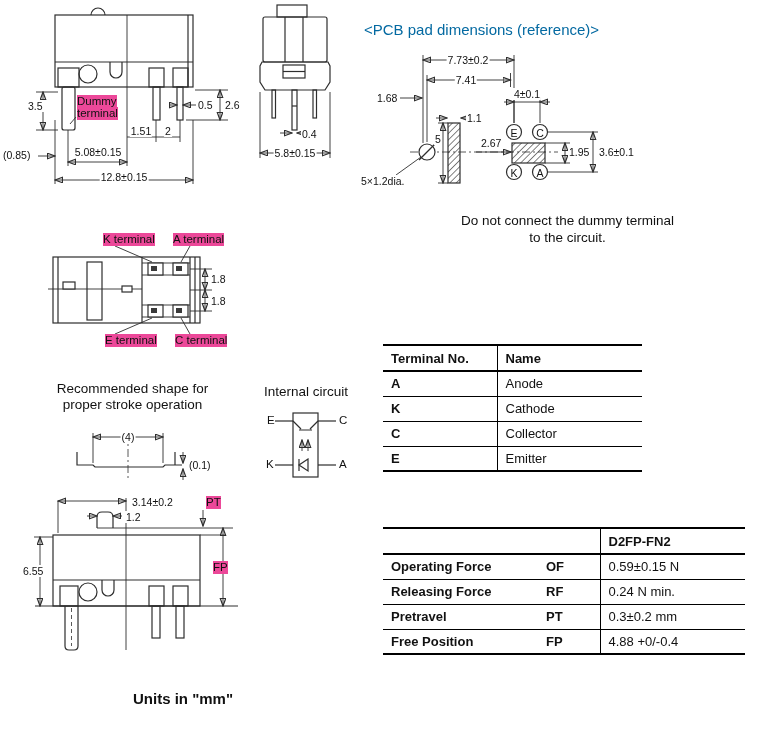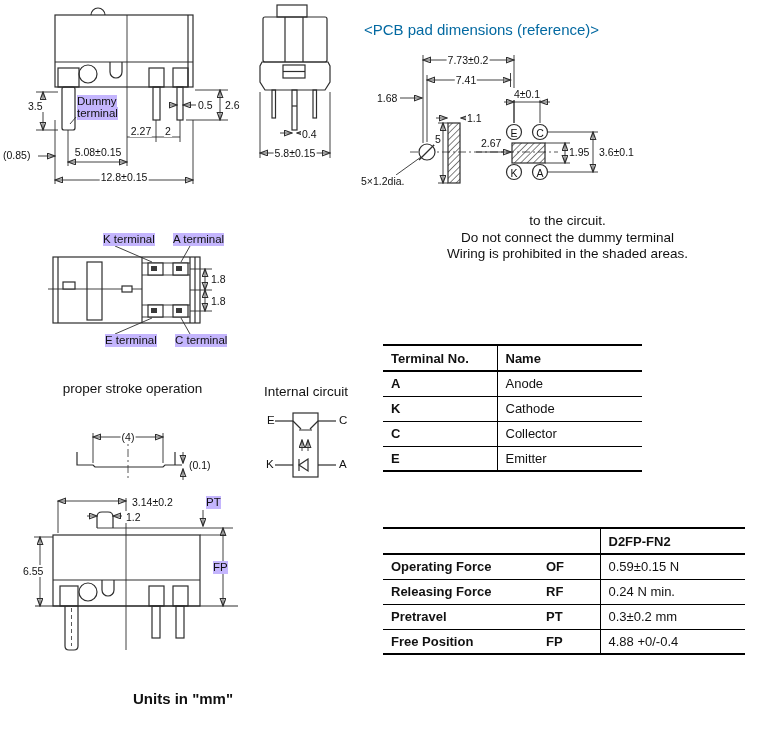--- a/index.html
+++ b/index.html
@@ -10,21 +10,21 @@
   svg line,svg path,svg rect,svg circle,svg polyline{stroke:#2e2e2e;fill:none;stroke-width:1.2}
   svg .thin{stroke-width:0.9}
   svg .cl{stroke-width:0.8;stroke-dasharray:8 3 2 3}
   svg .dash{stroke-width:0.8;stroke-dasharray:4 3}
   svg .hatch{fill:url(#hp)}
   svg .wfill{fill:#fff}
   svg .dkfill{fill:#3a3a3a;stroke:none}
   .dim{position:absolute;font-size:10.5px;line-height:12px;white-space:nowrap;
        background:#fff;padding:0 1px;color:#111}
   .ctr{transform:translateX(-50%)}
-  .cap{position:absolute;font-size:11.5px;line-height:12.5px;white-space:nowrap;color:#111;background:#c4b5fd}
+  .cap{position:absolute;font-size:11.5px;line-height:12.5px;white-space:nowrap;color:#111;background:#ec4899}
   .sect{position:absolute;font-size:13.5px;line-height:16px;color:#111;text-align:center}
   .pcb-title{position:absolute;font-size:15px;color:#0369a1;white-space:nowrap}
   .notes{position:absolute;font-size:13.5px;line-height:16.5px;color:#111;text-align:center}
   .units{position:absolute;font-size:15px;font-weight:bold;color:#111;white-space:nowrap}
   table{position:absolute;border-collapse:collapse;table-layout:fixed}
   td,th{font-size:13px;color:#111;padding:2px 8px;vertical-align:middle;text-align:left;overflow:hidden}
   .ttab{border-top:2.5px solid #000;border-bottom:2.5px solid #000}
   .ttab tr{height:25px}
   .ttab thead tr{height:26px;border-bottom:2px solid #000}
   .ttab tbody tr{border-bottom:1.4px solid #000}
@@ -84,21 +84,21 @@
       <line class="thin" x1="38" y1="156" x2="55" y2="156" marker-end="url(#ae)"></line>
       <line class="thin" x1="55" y1="120" x2="55" y2="184"></line>
       <line class="thin" x1="193" y1="120" x2="193" y2="184"></line>
       <line class="thin" x1="55" y1="180" x2="193" y2="180" marker-start="url(#as)" marker-end="url(#ae)"></line>
     </svg>
     <span class="dim" style="left:27px;top:100px">3.5</span>
     <span class="cap" style="left:77px;top:95px">Dummy</span>
     <span class="cap" style="left:77px;top:107px">terminal</span>
     <span class="dim" style="left:197px;top:99px">0.5</span>
     <span class="dim" style="left:224px;top:99px">2.6</span>
-    <span class="dim ctr" style="left:141px;top:125px">2.27</span>
+    <span class="dim ctr" style="left:141px;top:125px">1.51</span>
     <span class="dim ctr" style="left:168px;top:125px">2</span>
     <span class="dim ctr" style="left:98px;top:146px">5.08±0.15</span>
     <span class="dim" style="left:2px;top:149px">(0.85)</span>
     <span class="dim ctr" style="left:124px;top:171px">12.8±0.15</span>
   </div>
 
   <div class="fig" style="left:250;top:30;width:110px;height:165px;left:250px">
     <svg width="110" height="165" viewBox="0 0 110 165">
       <rect x="27" y="5" width="30" height="12"></rect>
       <rect x="13" y="17" width="64" height="45" rx="2"></rect>
@@ -178,23 +178,22 @@
     <span class="dim" style="left:210px;top:101px">1.95</span>
     <span class="dim" style="left:240px;top:101px">3.6±0.1</span>
     <span class="dim" style="left:2px;top:130px">5×1.2dia.</span>
     <span class="dim ctr" style="left:156px;top:82px;background:none">E</span>
     <span class="dim ctr" style="left:182px;top:82px;background:none">C</span>
     <span class="dim ctr" style="left:156px;top:122px;background:none">K</span>
     <span class="dim ctr" style="left:182px;top:122px;background:none">A</span>
   </div>
 
   <div class="notes" style="left:375px;top:213px;width:385px">
+    <div>Do not connect the dummy terminal</div>
     <div>to the circuit.</div>
-    <div>Do not connect the dummy terminal</div>
-    <div>Wiring is prohibited in the shaded areas.</div>
   </div>
 
   <div class="fig" style="left:40px;top:232px;width:225px;height:122px">
     <svg width="225" height="122" viewBox="0 0 225 122">
       <line class="thin" x1="8" y1="57" x2="102" y2="57"></line>
       <rect x="13" y="25" width="147" height="66"></rect>
       <line x1="18" y1="25" x2="18" y2="91"></line>
       <line x1="155" y1="25" x2="155" y2="91"></line>
       <rect x="47" y="30" width="15" height="58"></rect>
       <rect class="wfill" x="23" y="50" width="12" height="7"></rect>
@@ -256,20 +255,21 @@
         <td class="vline">Collector</td>
       </tr>
       <tr>
         <td class="b">E</td>
         <td class="vline">Emitter</td>
       </tr>
     </tbody>
   </table>
 
   <div class="sect" style="left:30px;top:381px;width:205px">
+    <div>Recommended shape for</div>
     <div>proper stroke operation</div>
   </div>
   <div class="fig" style="left:60px;top:425px;width:185px;height:60px">
     <svg width="185" height="60" viewBox="0 0 185 60">
       <path d="M17,27 V40 H33 L35,42 H103 L105,40 H122"></path>
       <line x1="115" y1="27" x2="115" y2="40"></line>
       <line class="cl" x1="68" y1="8" x2="68" y2="54"></line>
       <line class="thin" x1="33" y1="8" x2="33" y2="38"></line>
       <line class="thin" x1="103" y1="8" x2="103" y2="38"></line>
       <line class="thin" x1="33" y1="12" x2="103" y2="12" marker-start="url(#as)" marker-end="url(#ae)"></line>

